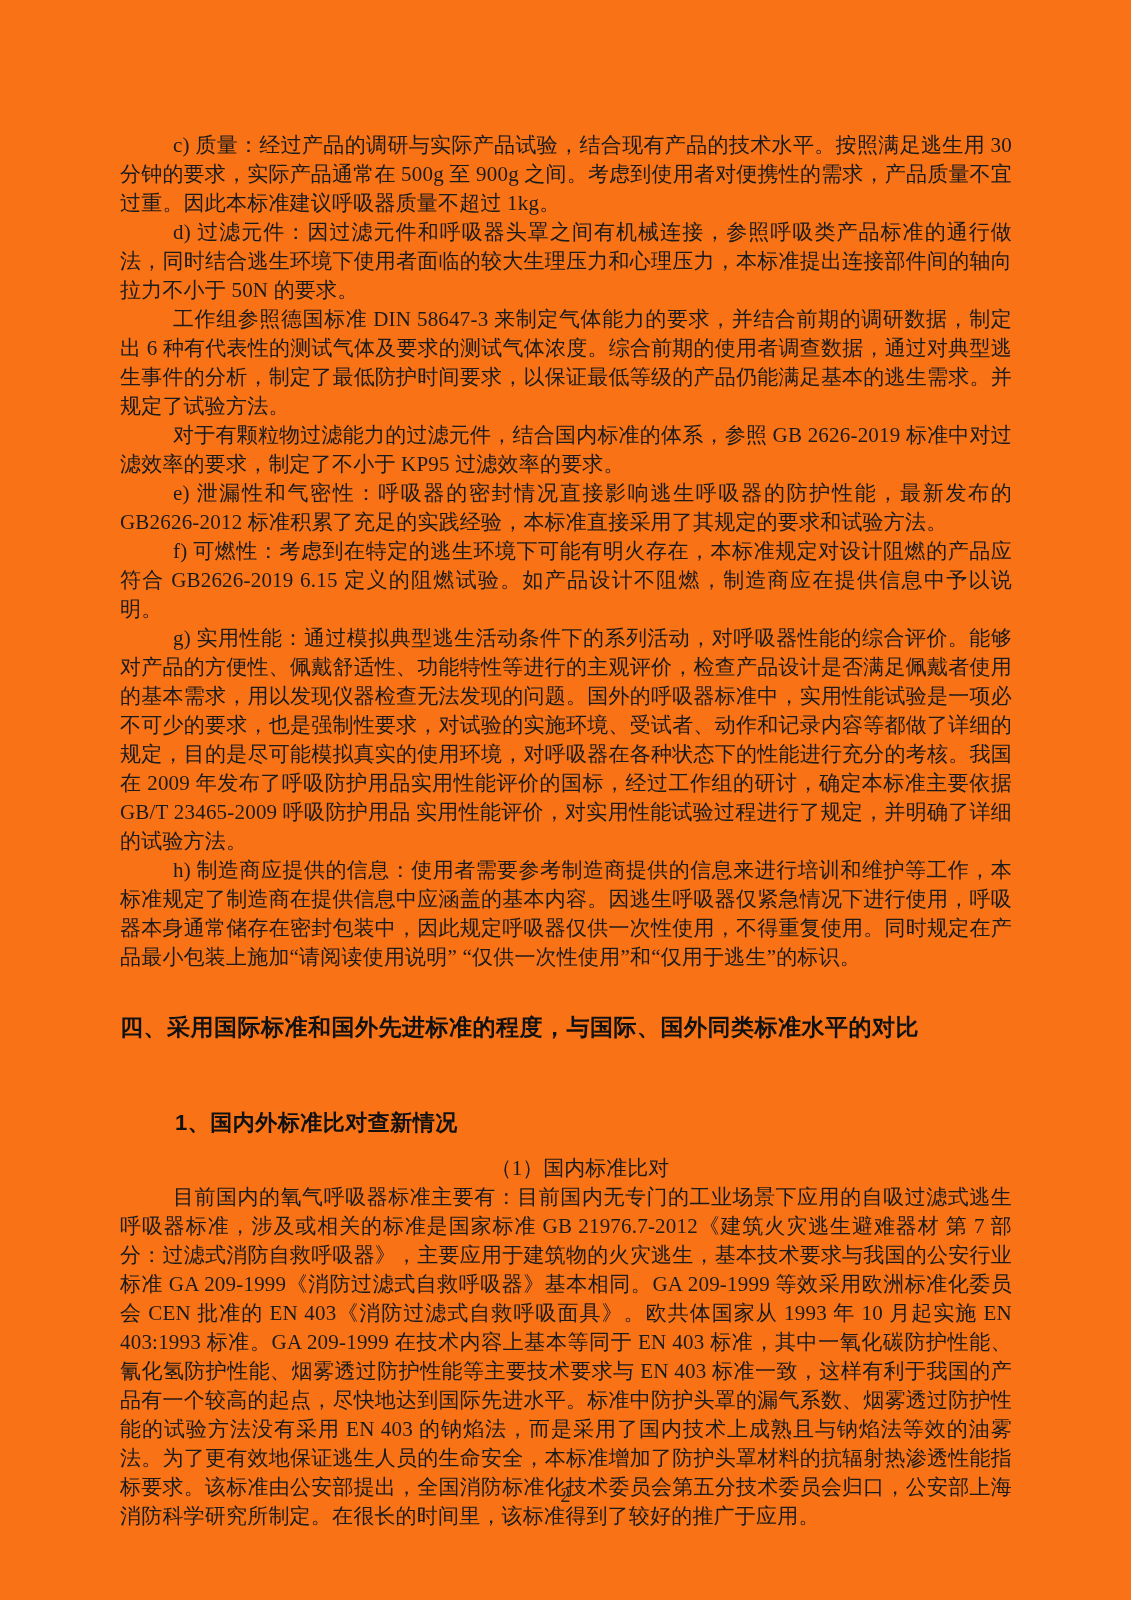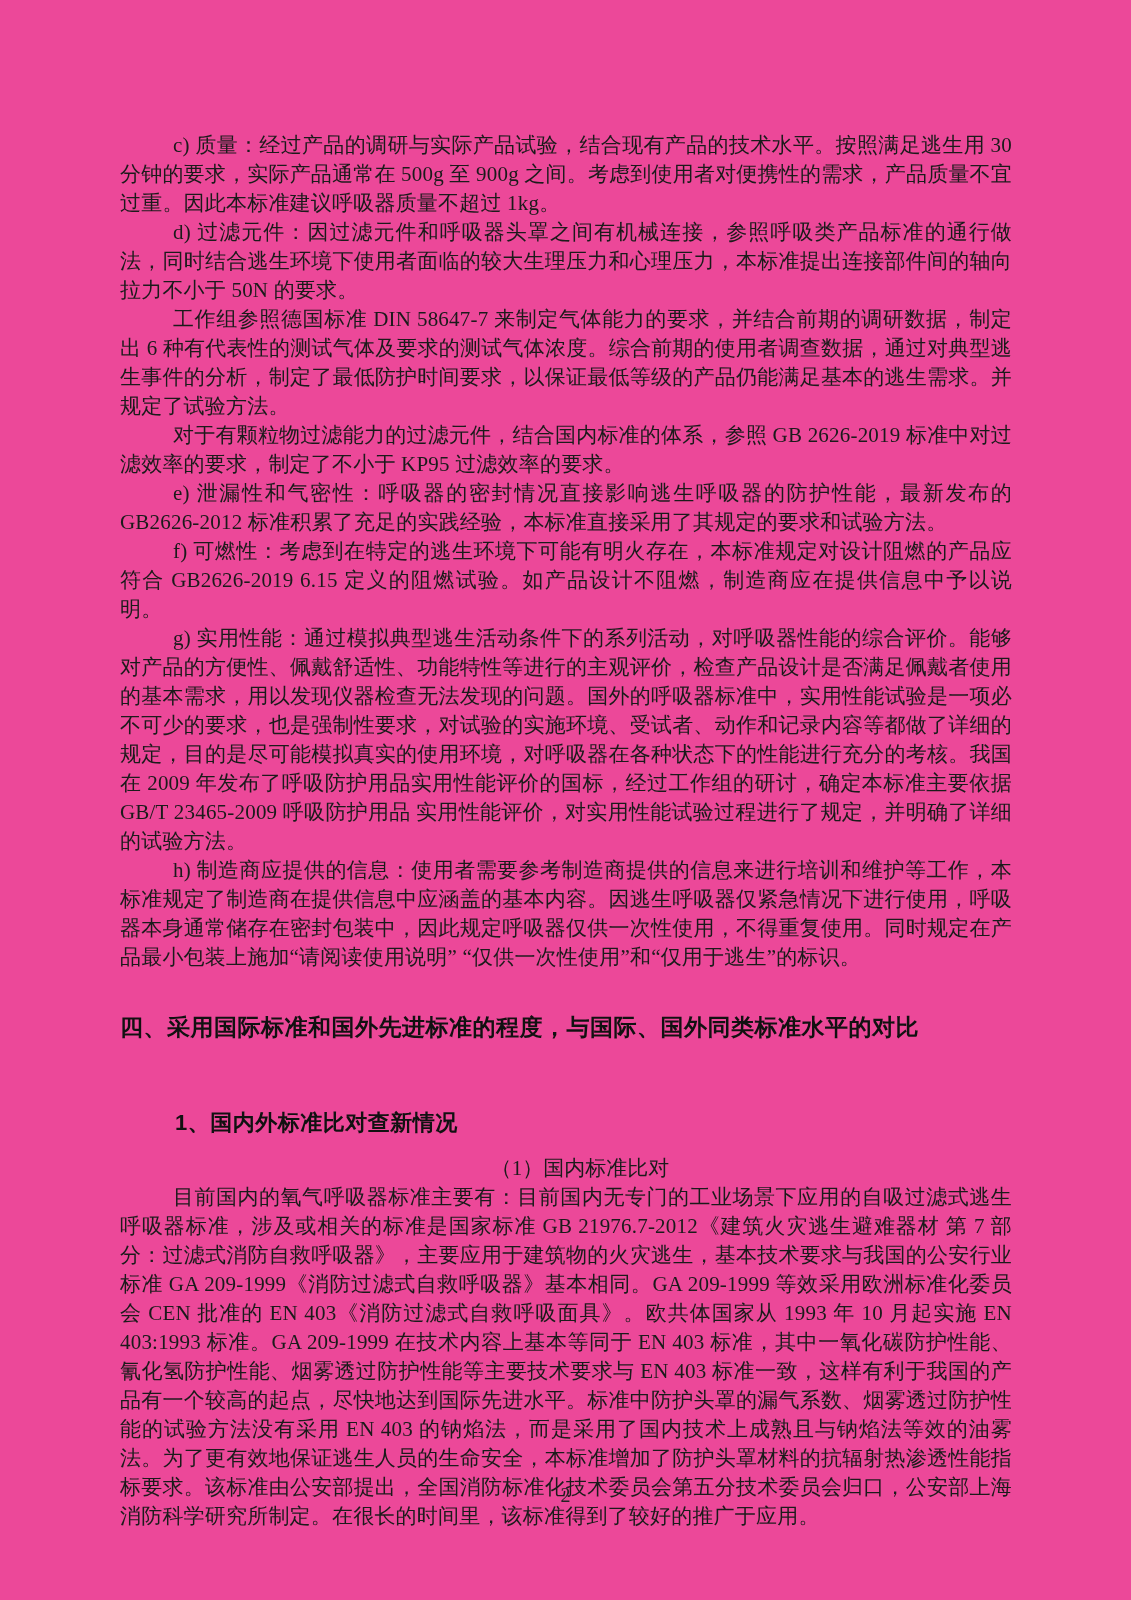--- a/index.html
+++ b/index.html
@@ -13,21 +13,21 @@
     position: relative;
     font-family: "Liberation Serif", "DejaVu Serif", serif;
     color: #1b1b1b;
   }
   .page {
     position: absolute;
     left: 0;
     top: 0;
     width: 1131px;
     height: 1600px;
-    background: #ec4899;
+    background: #f97316;
   }
   .content {
     position: absolute;
     left: 120px;
     top: 131px;
     width: 892px;
   }
   p.body-para {
     margin: 0;
     font-size: 21px;
@@ -81,21 +81,21 @@
 </head>
 <body>
 
 <div class="page">
   <div class="content">
 
     <p class="body-para">c) 质量：经过产品的调研与实际产品试验，结合现有产品的技术水平。按照满足逃生用 30 分钟的要求，实际产品通常在 500g 至 900g 之间。考虑到使用者对便携性的需求，产品质量不宜过重。因此本标准建议呼吸器质量不超过 1kg。</p>
 
     <p class="body-para">d) 过滤元件：因过滤元件和呼吸器头罩之间有机械连接，参照呼吸类产品标准的通行做法，同时结合逃生环境下使用者面临的较大生理压力和心理压力，本标准提出连接部件间的轴向拉力不小于 50N 的要求。</p>
 
-    <p class="body-para">工作组参照德国标准 DIN 58647-7 来制定气体能力的要求，并结合前期的调研数据，制定出 6 种有代表性的测试气体及要求的测试气体浓度。综合前期的使用者调查数据，通过对典型逃生事件的分析，制定了最低防护时间要求，以保证最低等级的产品仍能满足基本的逃生需求。并规定了试验方法。</p>
+    <p class="body-para">工作组参照德国标准 DIN 58647-3 来制定气体能力的要求，并结合前期的调研数据，制定出 6 种有代表性的测试气体及要求的测试气体浓度。综合前期的使用者调查数据，通过对典型逃生事件的分析，制定了最低防护时间要求，以保证最低等级的产品仍能满足基本的逃生需求。并规定了试验方法。</p>
 
     <p class="body-para">对于有颗粒物过滤能力的过滤元件，结合国内标准的体系，参照 GB 2626-2019 标准中对过滤效率的要求，制定了不小于 KP95 过滤效率的要求。</p>
 
     <p class="body-para">e) 泄漏性和气密性：呼吸器的密封情况直接影响逃生呼吸器的防护性能，最新发布的 GB2626-2012 标准积累了充足的实践经验，本标准直接采用了其规定的要求和试验方法。</p>
 
     <p class="body-para">f) 可燃性：考虑到在特定的逃生环境下可能有明火存在，本标准规定对设计阻燃的产品应符合 GB2626-2019 6.15 定义的阻燃试验。如产品设计不阻燃，制造商应在提供信息中予以说明。</p>
 
     <p class="body-para">g) 实用性能：通过模拟典型逃生活动条件下的系列活动，对呼吸器性能的综合评价。能够对产品的方便性、佩戴舒适性、功能特性等进行的主观评价，检查产品设计是否满足佩戴者使用的基本需求，用以发现仪器检查无法发现的问题。国外的呼吸器标准中，实用性能试验是一项必不可少的要求，也是强制性要求，对试验的实施环境、受试者、动作和记录内容等都做了详细的规定，目的是尽可能模拟真实的使用环境，对呼吸器在各种状态下的性能进行充分的考核。我国在 2009 年发布了呼吸防护用品实用性能评价的国标，经过工作组的研讨，确定本标准主要依据 GB/T 23465-2009 呼吸防护用品 实用性能评价，对实用性能试验过程进行了规定，并明确了详细的试验方法。</p>
 
     <p class="body-para">h) 制造商应提供的信息：使用者需要参考制造商提供的信息来进行培训和维护等工作，本标准规定了制造商在提供信息中应涵盖的基本内容。因逃生呼吸器仅紧急情况下进行使用，呼吸器本身通常储存在密封包装中，因此规定呼吸器仅供一次性使用，不得重复使用。同时规定在产品最小包装上施加“请阅读使用说明” “仅供一次性使用”和“仅用于逃生”的标识。</p>

